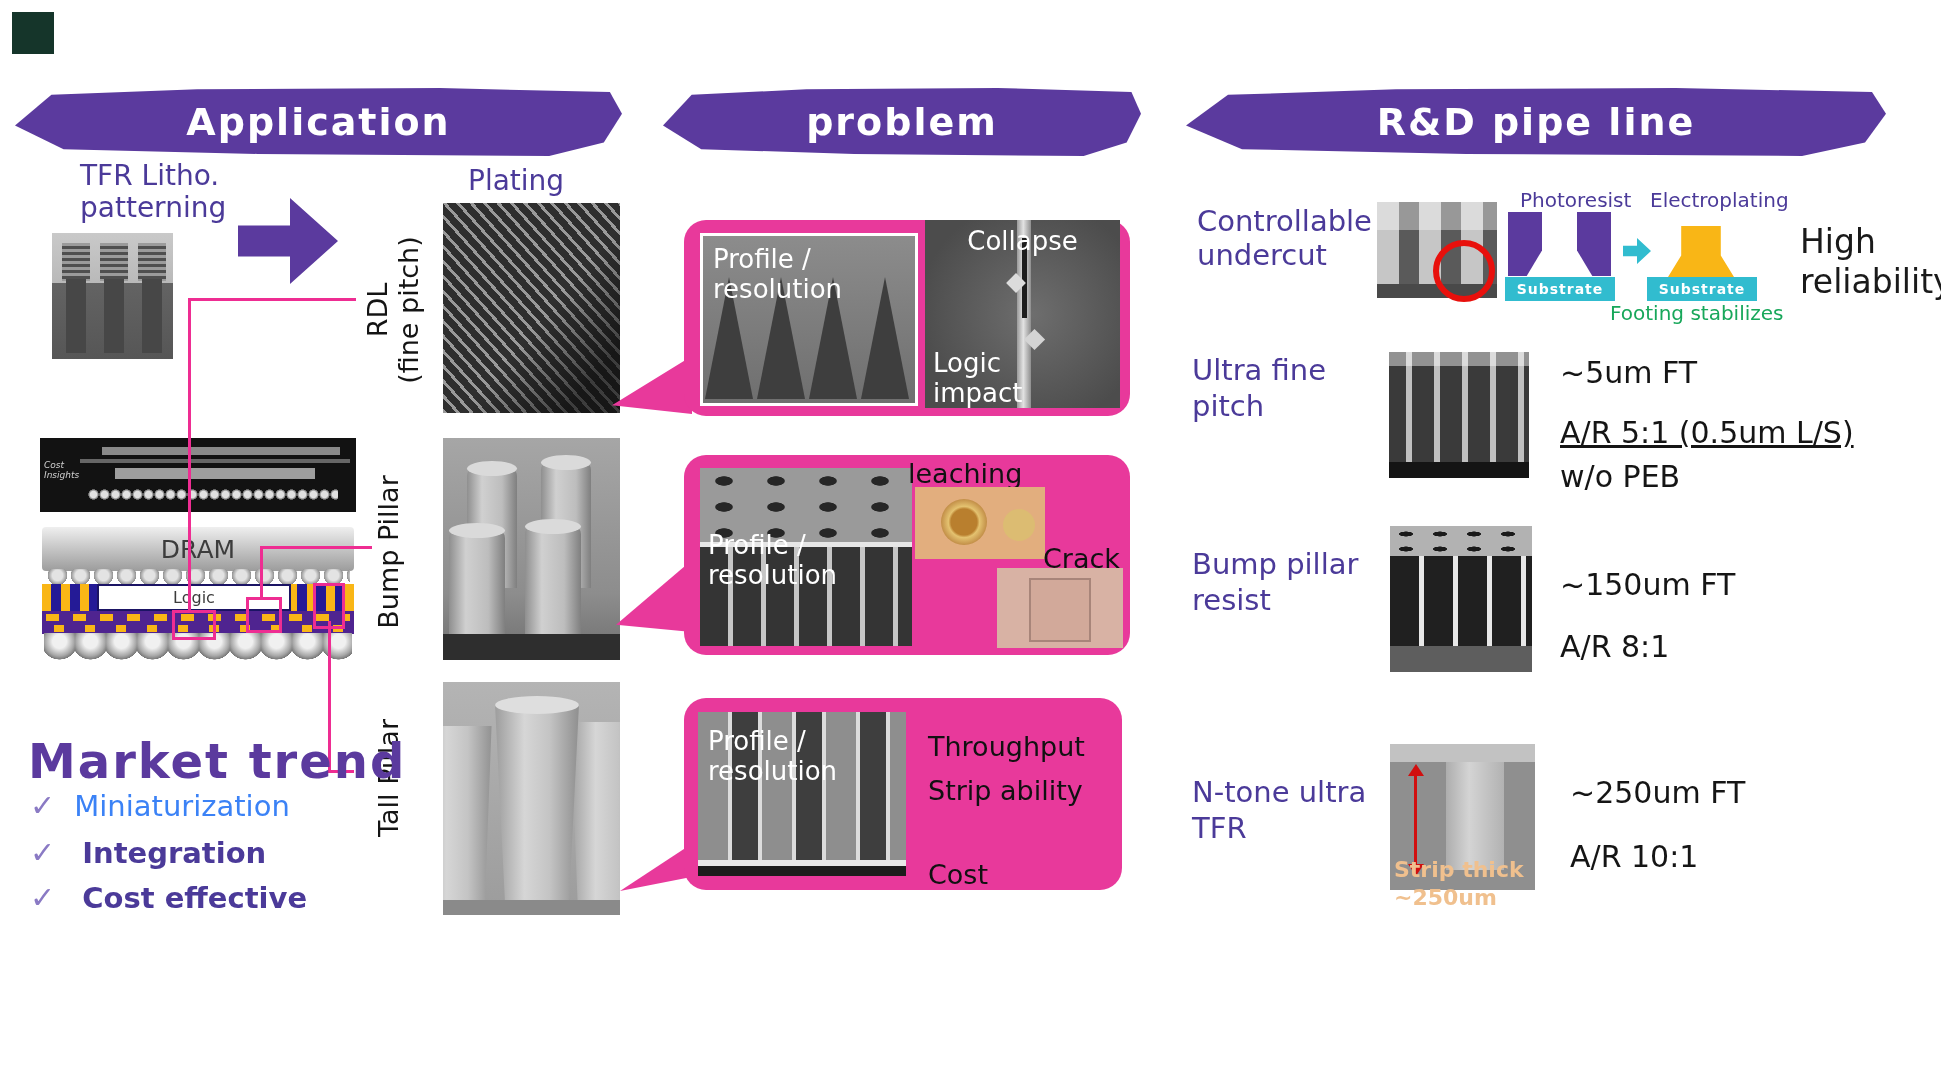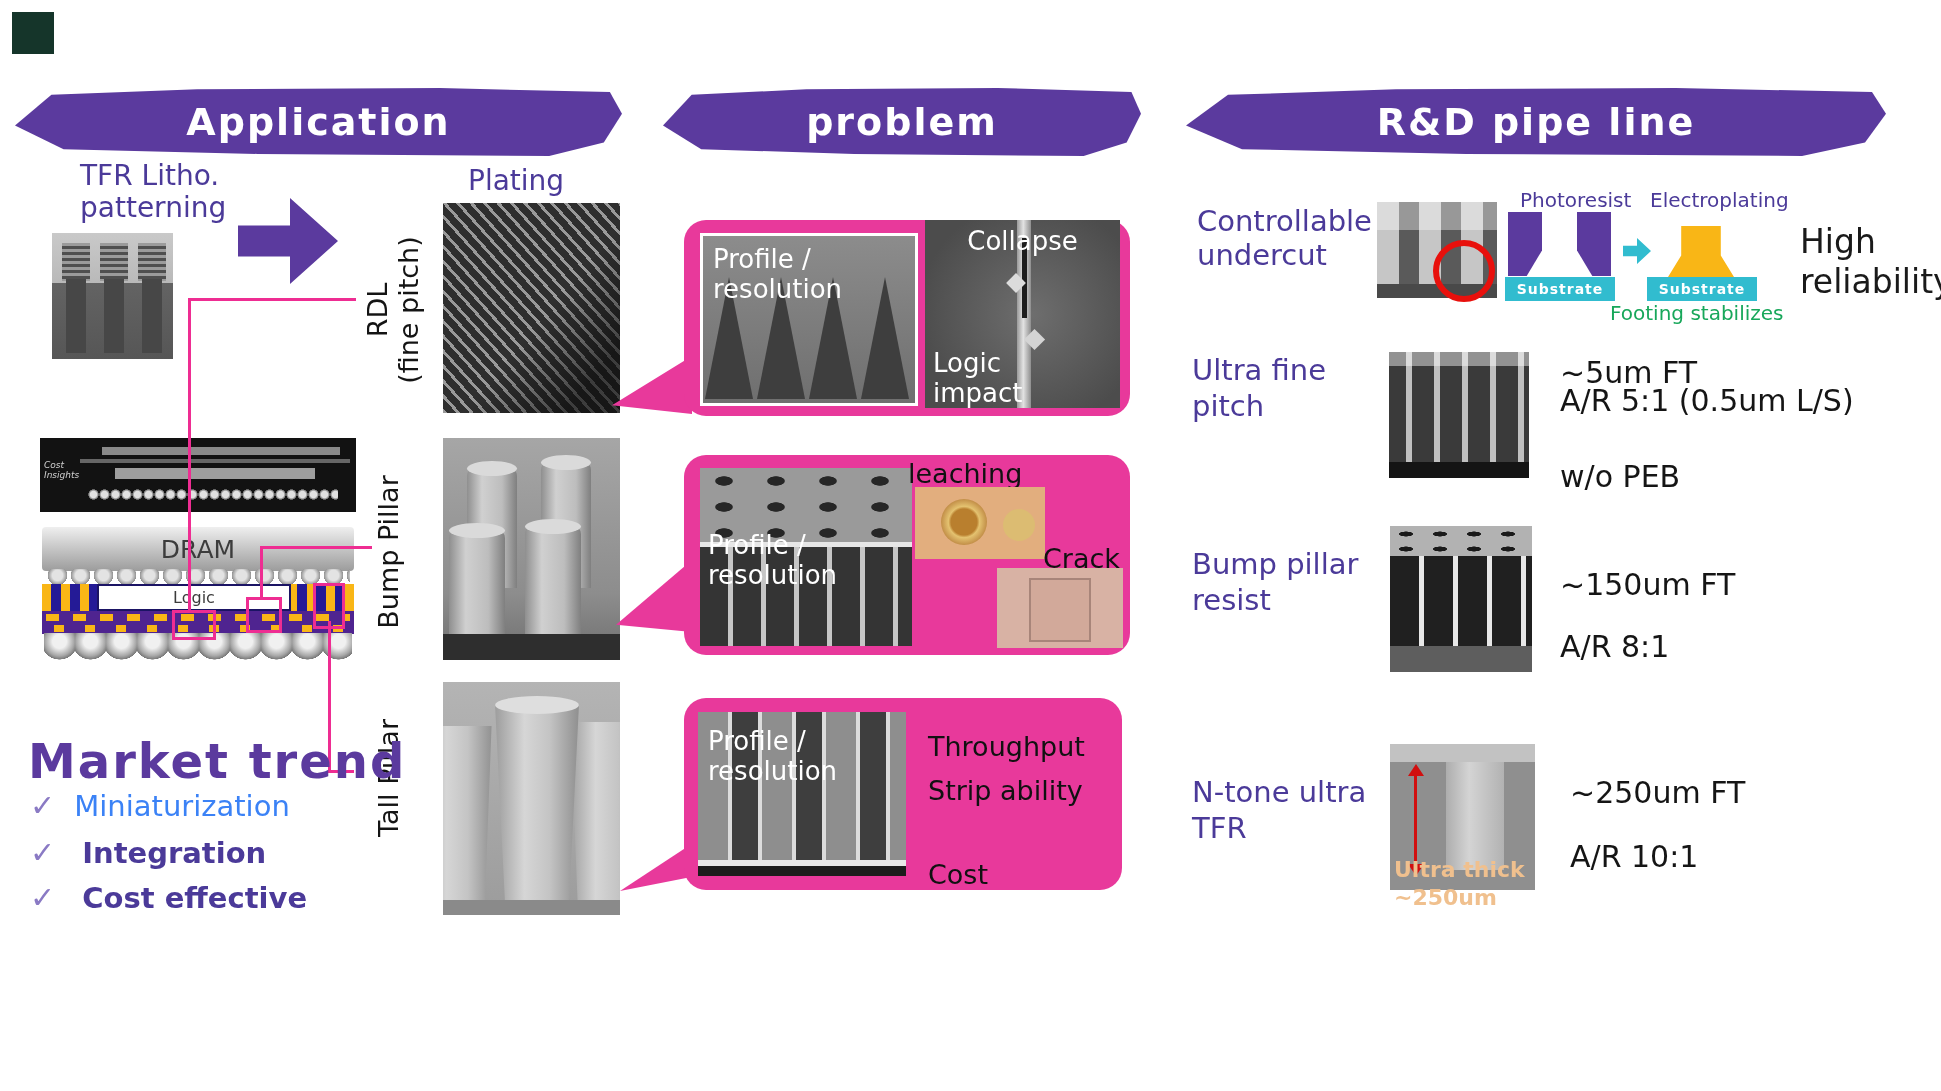--- a/index.html
+++ b/index.html
@@ -294,21 +294,21 @@
   <div class="abs ptext" style="left:1192px;top:352px;font-size:29px;line-height:36px;">
     <div>Ultra fine</div>
     <div>pitch</div>
   </div>
   <div class="sem" style="left:1389px;top:352px;width:140px;height:126px;
               background:repeating-linear-gradient(90deg,#3a3a3a 0 17px,#c0c0c0 17px 23px,#3a3a3a 23px 28px);">
     <div class="abs" style="left:0;top:0;width:140px;height:14px;background:rgba(255,255,255,.45);"></div>
     <div class="abs" style="left:0;top:110px;width:140px;height:16px;background:#141414;"></div>
   </div>
   <div class="abs spec" style="left:1560px;top:356px;">~5um FT</div>
-  <div class="abs spec" style="left:1560px;top:384px;">A/R 5:1 (0.5um L/S)</div>
+  <div class="abs spec" style="left:1560px;top:416px;text-decoration:underline;">A/R 5:1 (0.5um L/S)</div>
   <div class="abs spec" style="left:1560px;top:460px;">w/o PEB</div>
 
   <div class="abs ptext" style="left:1192px;top:546px;font-size:29px;line-height:36px;">
     <div>Bump pillar</div>
     <div>resist</div>
   </div>
   <div class="sem" style="left:1390px;top:526px;width:142px;height:146px;background:#9e9e9e;">
     <div class="abs" style="left:0;top:0;width:142px;height:30px;background-color:#b2b2b2;
                 background-image:radial-gradient(ellipse 11px 4px at 16px 8px,#1a1a1a 60%,transparent 66%);
                 background-size:34px 15px;"></div>
@@ -325,19 +325,19 @@
   </div>
   <div class="sem" style="left:1390px;top:744px;width:145px;height:146px;background:#8f8f8f;">
     <div class="abs" style="left:0;top:0;width:145px;height:18px;background:#c2c2c2;"></div>
     <div class="abs" style="left:56px;top:18px;width:58px;height:108px;
                 background:linear-gradient(90deg,#adadad,#d4d4d4 40%,#b2b2b2);"></div>
     <div class="abs" style="left:24px;top:28px;width:3px;height:94px;background:#d10f0f;"></div>
     <div class="abs" style="left:18px;top:20px;width:0;height:0;border-left:8px solid transparent;border-right:8px solid transparent;border-bottom:12px solid #d10f0f;"></div>
     <div class="abs" style="left:18px;top:120px;width:0;height:0;border-left:8px solid transparent;border-right:8px solid transparent;border-top:12px solid #d10f0f;"></div>
   </div>
   <div class="abs" style="left:1394px;top:856px;color:#f0c08e;font-size:22px;line-height:28px;font-weight:bold;">
-    <div>Ultra thick</div>
+    <div>Strip thick</div>
     <div>~250um</div>
   </div>
   <div class="abs spec" style="left:1570px;top:776px;">~250um FT</div>
   <div class="abs spec" style="left:1570px;top:840px;">A/R 10:1</div>
 
 </div>
 
 </body></html>

